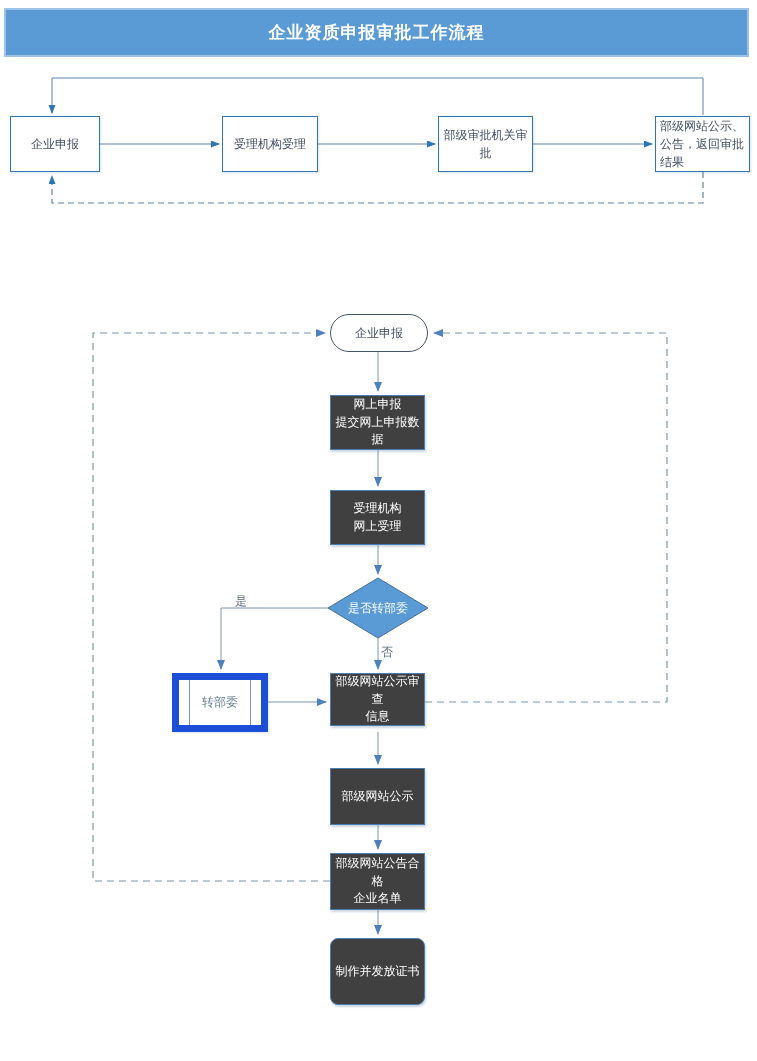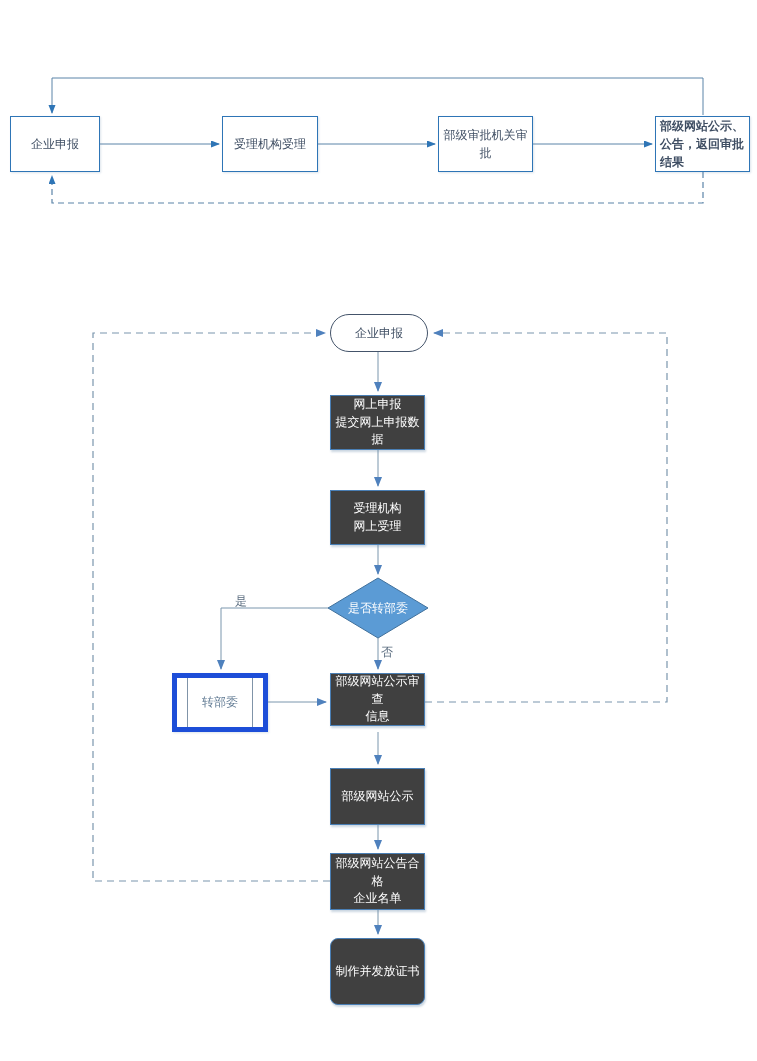--- a/index.html
+++ b/index.html
@@ -14,21 +14,21 @@
     left:4px;top:8px;width:745px;height:49px;
     background:#5b9bd5;border:2px solid #9dc3e6;
     color:#ffffff;font-size:17px;font-weight:bold;letter-spacing:1px;
   }
 
   .wbox{
     background:#ffffff;border:1px solid #2e75b6;
     color:#3f4e63;font-size:12px;line-height:1.5;
     box-shadow:1px 1px 2px rgba(120,150,180,0.25);
   }
-  .wbox.wide{padding:2px 4px;text-align:left;font-weight:bold;}
+  .wbox.wide{padding:2px 4px;text-align:left;}
 
   .stadium{
     left:330px;top:314px;width:98px;height:38px;border-radius:19px;
     background:#ffffff;border:1.5px solid #44546a;
     color:#3f4e63;font-size:12px;
   }
 
   .bbox{
     left:330px;width:95px;
     background:#404040;border:1px solid #4a7fb5;
@@ -37,21 +37,21 @@
     box-shadow:1px 2px 2px rgba(110,140,170,0.35);
   }
 
   .diamond-label{
     left:328px;top:578px;width:100px;height:60px;
     color:#ffffff;font-size:12px;background:transparent;
   }
 
   .transfer{
     left:172px;top:673px;width:96px;height:59px;
-    background:#ffffff;border:5px solid #1d4ed8;
+    background:#ffffff;border:7px solid #1d4ed8;
     color:#607a93;font-size:12px;
     box-shadow:1px 1px 2px rgba(120,150,180,0.25);
   }
   .transfer::before,.transfer::after{
     content:"";position:absolute;top:0;bottom:0;width:0;border-left:1px solid #8094a8;
   }
   .transfer::before{left:10px;}
   .transfer::after{right:10px;}
 
   .branch-label{
@@ -87,20 +87,23 @@
     <path d="M268 702 H326" stroke="#7b96ad" stroke-width="1" fill="none" marker-end="url(#m-blue)"></path>
     <path d="M378 732 V764" stroke="#7b96ad" stroke-width="1" fill="none" marker-end="url(#m-blue)"></path>
     <path d="M378 825 V849" stroke="#7b96ad" stroke-width="1" fill="none" marker-end="url(#m-blue)"></path>
     <path d="M378 910 V934" stroke="#7b96ad" stroke-width="1" fill="none" marker-end="url(#m-blue)"></path>
     <path d="M330 881 H93 V333 H325" stroke="#7b96ad" stroke-width="1.2" stroke-dasharray="7 5" fill="none" marker-end="url(#m-blue)"></path>
     <path d="M425 702 H667 V333 H434" stroke="#7b96ad" stroke-width="1.2" stroke-dasharray="7 5" fill="none" marker-end="url(#m-blue)"></path>
 
     <polygon points="378,578 428,608 378,638 328,608" fill="#5b9bd5" stroke="#41719c" stroke-width="1"></polygon>
   </svg>
 
+  <div class="node banner">
+    <span>企业资质申报审批工作流程</span>
+  </div>
 
   <div class="node wbox" style="left:10px;top:116px;width:90px;height:56px;">
     <span>企业申报</span>
   </div>
   <div class="node wbox" style="left:222px;top:116px;width:96px;height:56px;">
     <span>受理机构受理</span>
   </div>
   <div class="node wbox" style="left:438px;top:116px;width:95px;height:56px;">
     <span>部级审批机关审批</span>
   </div>

